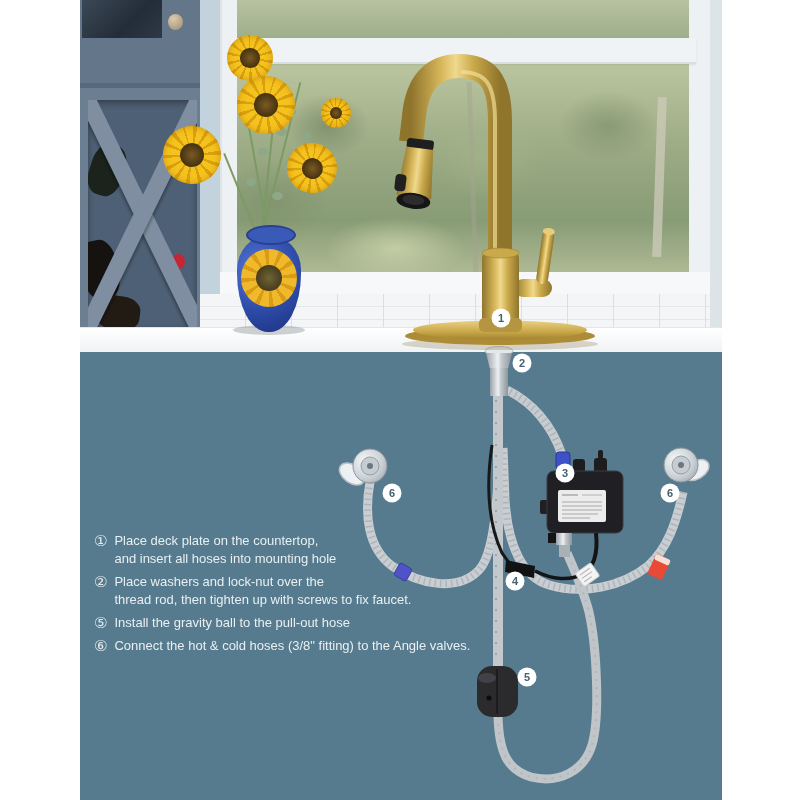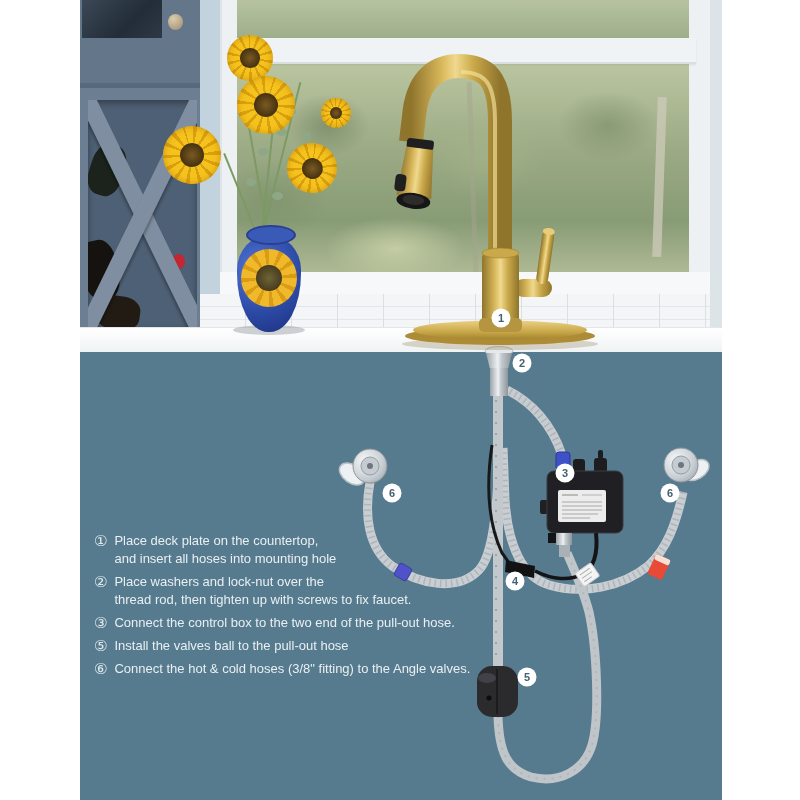--- a/index.html
+++ b/index.html
@@ -168,22 +168,21 @@
         </div>
     </div>
   </div>
 
   <div class="panel">
     <ol class="steps">
       <li><span class="step-num">①</span><span class="step-text">Place deck plate on the countertop,
 and insert all hoses into mounting hole</span></li>
       <li><span class="step-num">②</span><span class="step-text">Place washers and lock-nut over the
 thread rod, then tighten up with screws to fix faucet.</span></li>
-      <li><span class="step-num">③</span><span class="step-text">Connect the control box to the two end of the pull-out hose.</span></li>
-      <li><span class="step-num">⑤</span><span class="step-text">Install the valves ball to the pull-out hose</span></li>
+      <li><span class="step-num">⑤</span><span class="step-text">Install the gravity ball to the pull-out hose</span></li>
       <li><span class="step-num">⑥</span><span class="step-text">Connect the hot &amp; cold hoses (3/8" fitting) to the Angle valves.</span></li>
     </ol>
   </div>
 
   <svg class="overlay" viewBox="0 0 800 800">
     <defs>
       <linearGradient id="gold" x1="0" y1="0" x2="1" y2="0">
         <stop offset="0" stop-color="#8f742c"></stop>
           <stop offset=".35" stop-color="#d9b95c"></stop>
         <stop offset=".5" stop-color="#f0d98e"></stop>

